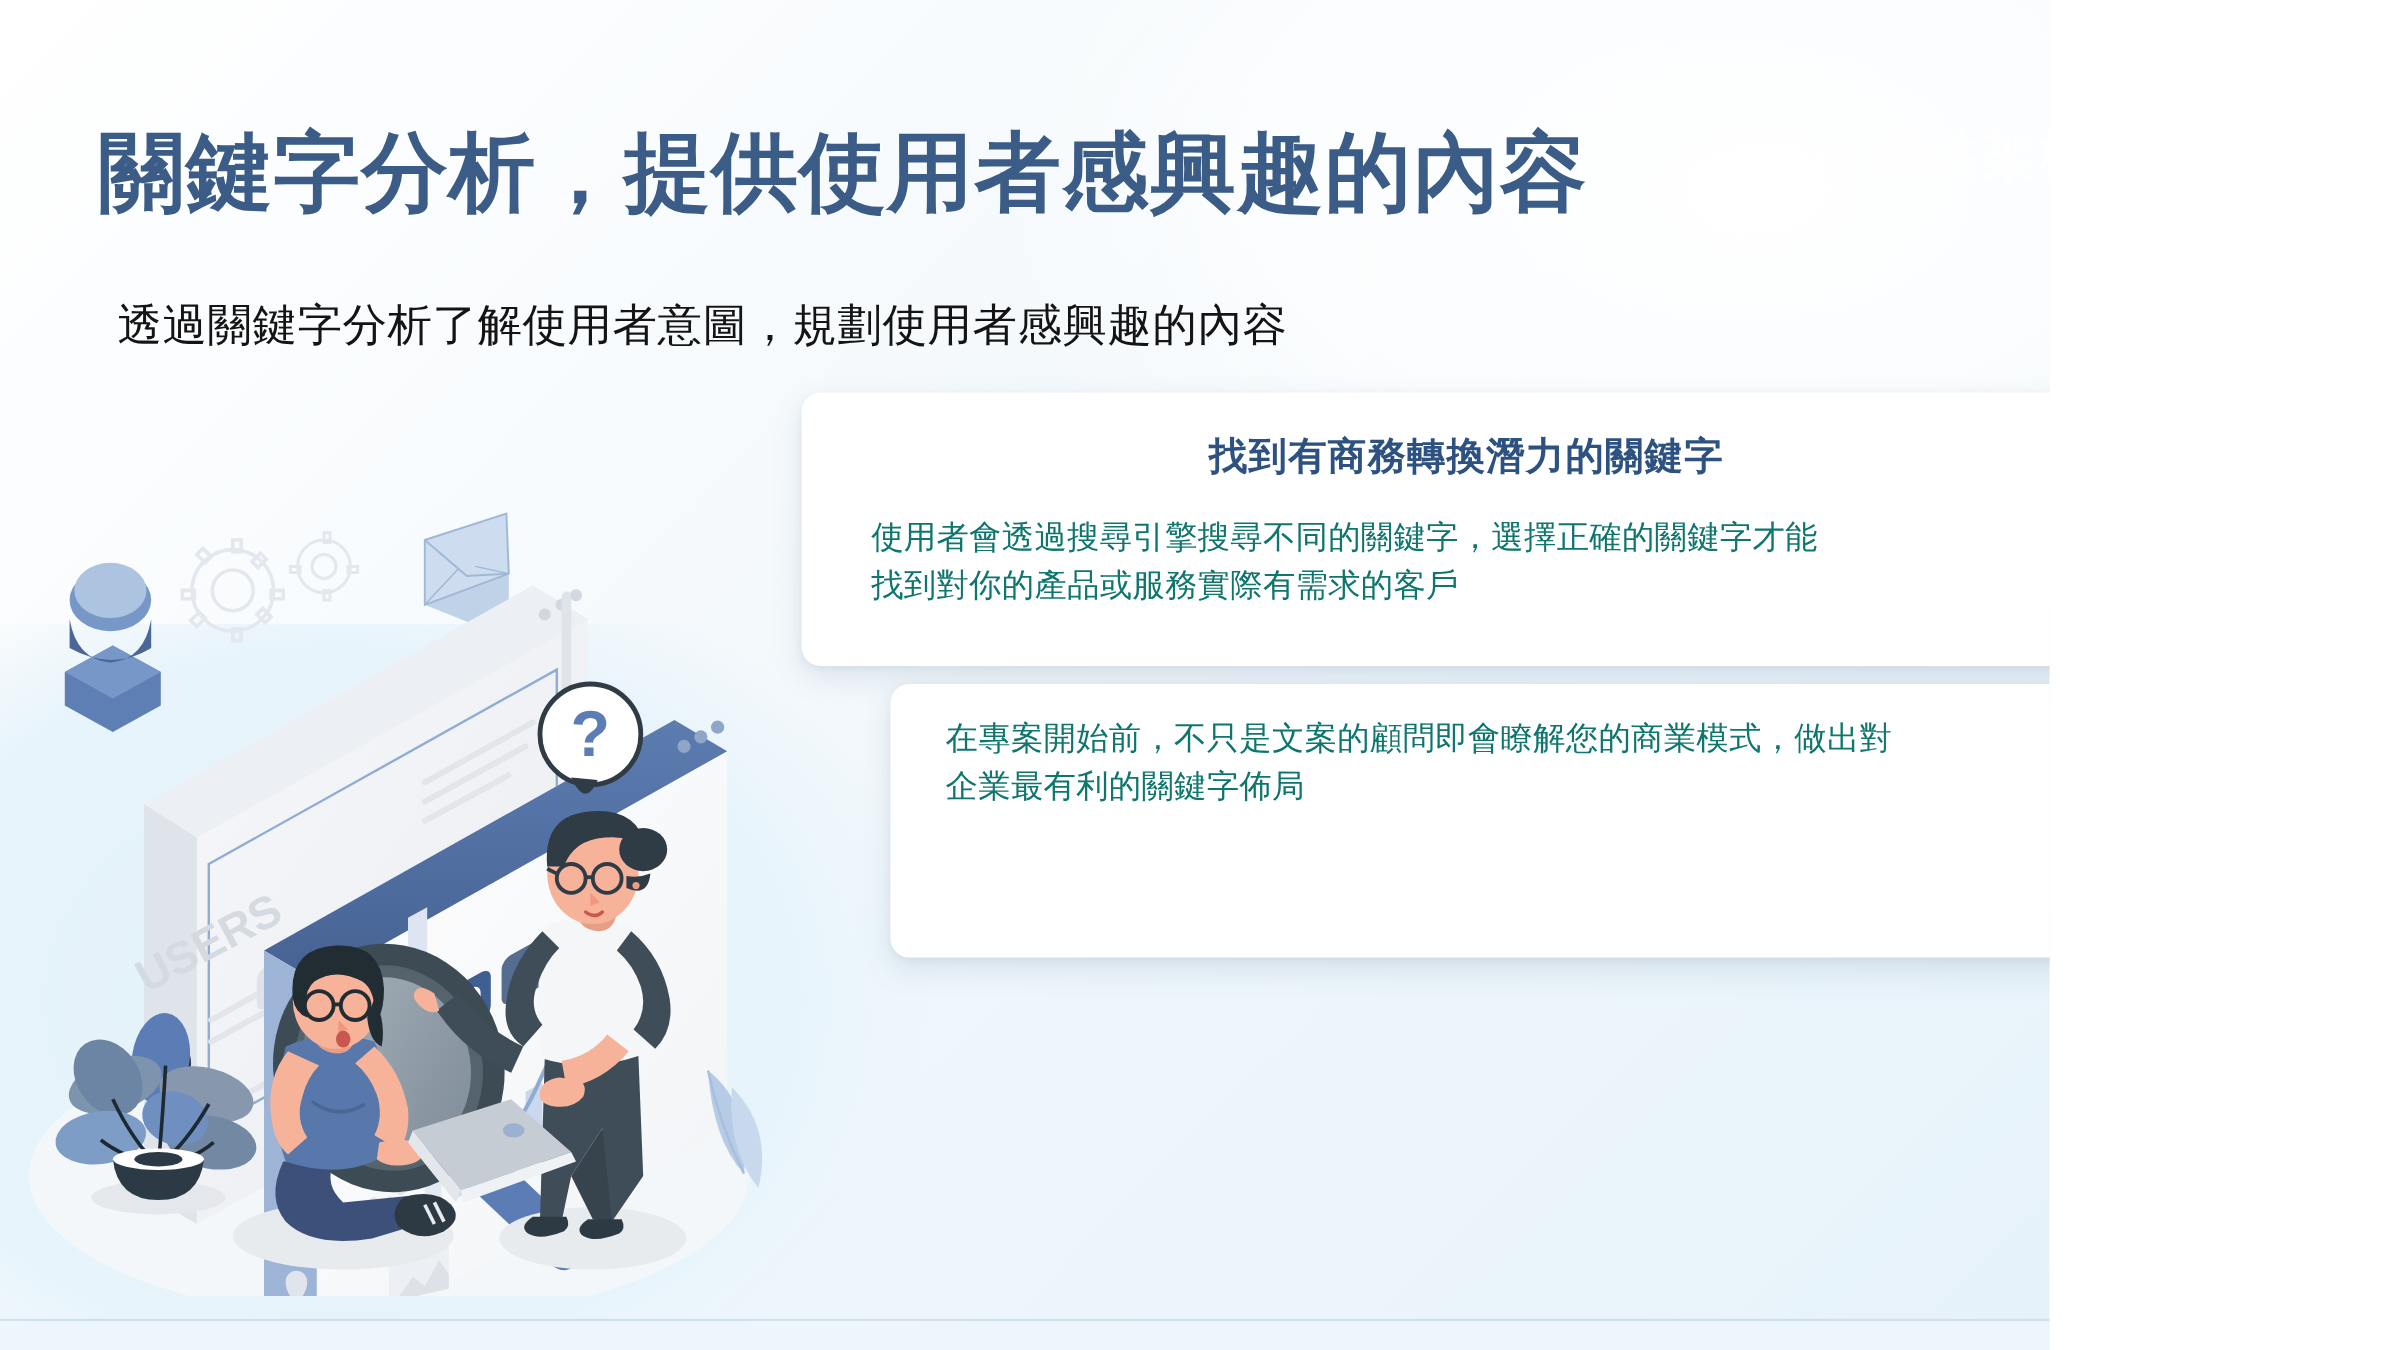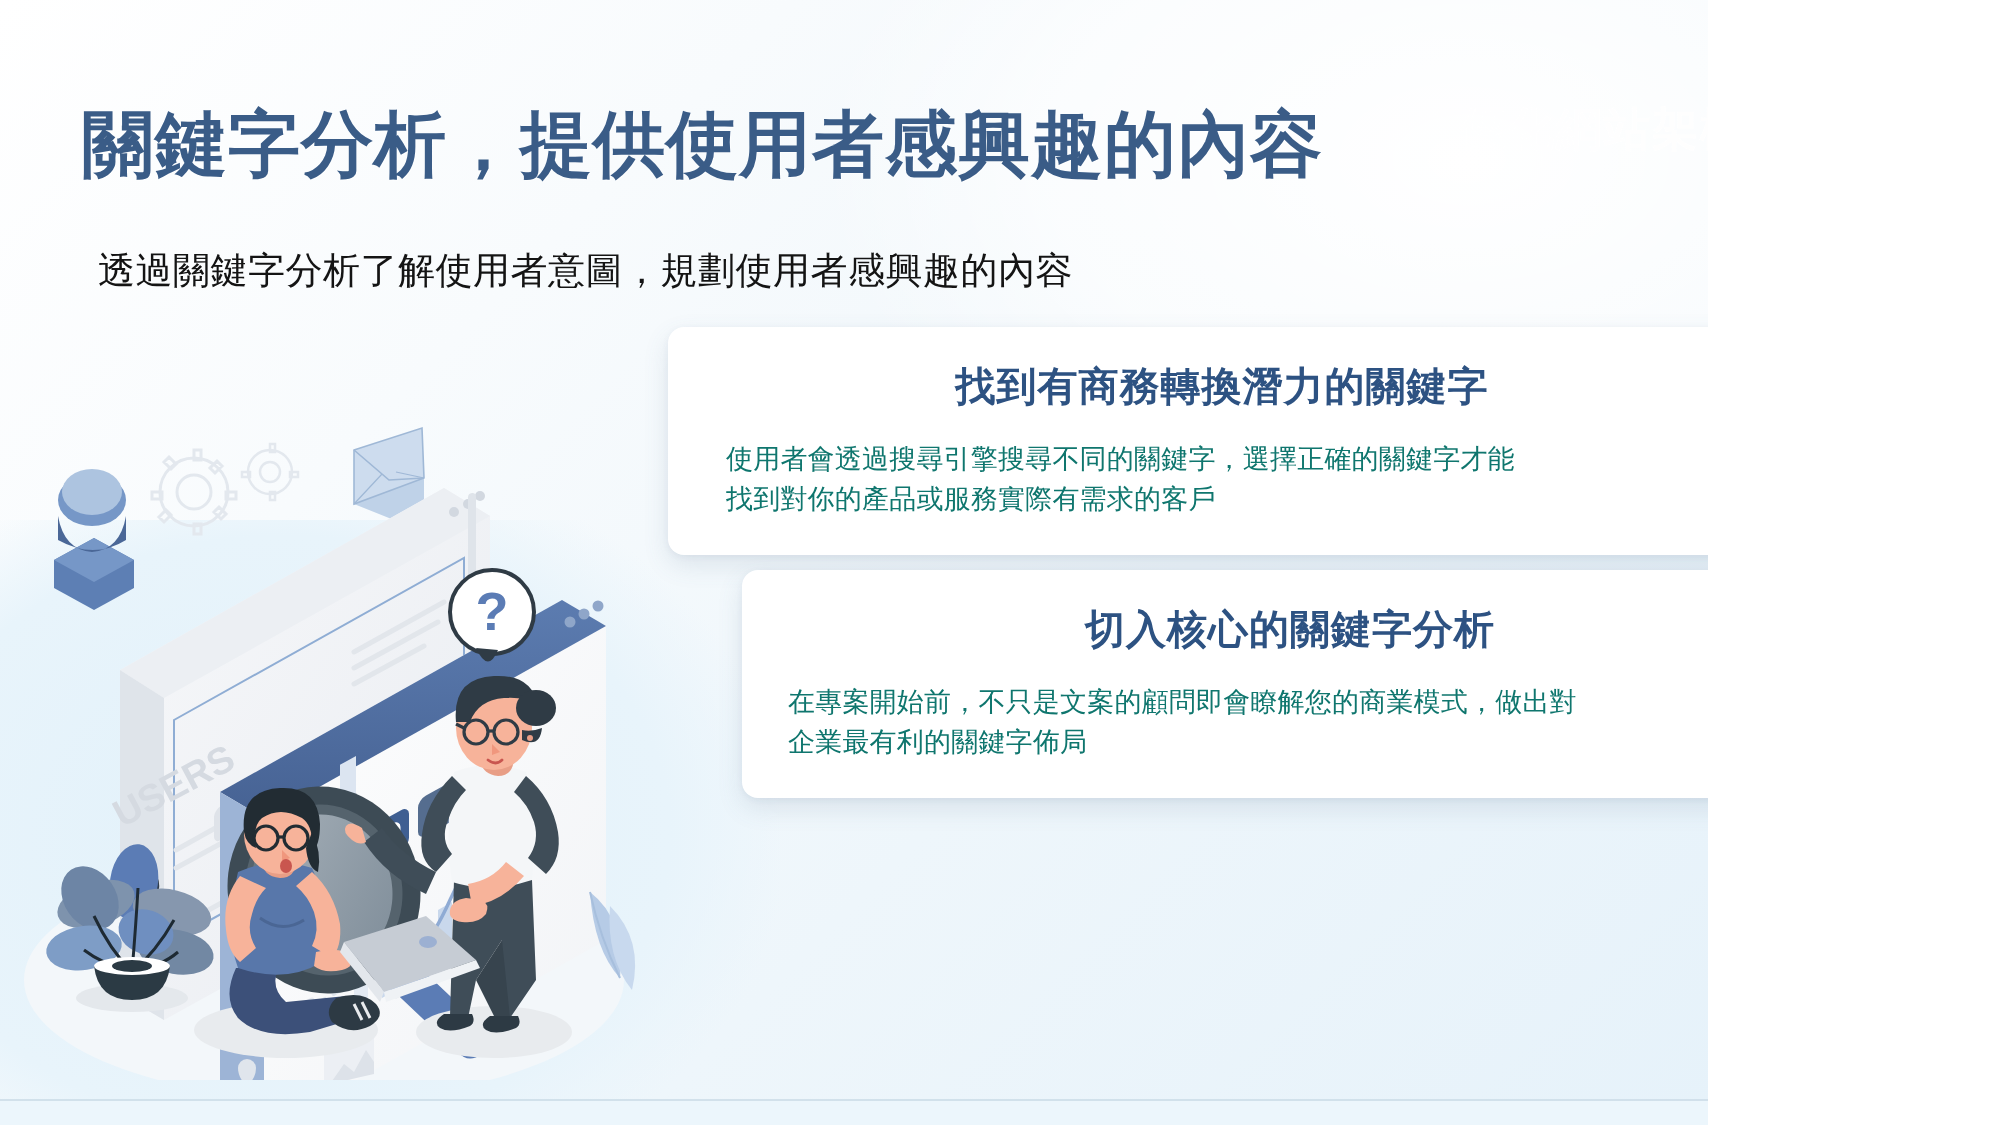--- a/index.html
+++ b/index.html
@@ -98,21 +98,21 @@
 
   
   .card {
     position: absolute;
     background: #ffffff;
     border-radius: 16px;
     box-shadow: 0 10px 26px rgba(80,105,135,0.14), 0 2px 6px rgba(80,105,135,0.07);
   }
   .card-title {
     text-align: center;
-    font-size: 40px;
+    font-size: 32px;
     font-weight: 700;
     color: #2d5282;
     letter-spacing: 1px;
     white-space: nowrap;
   }
   .card-body {
     font-size: 27px;
     line-height: 1.48;
     color: #0f766e;
     letter-spacing: 0.2px;
@@ -466,21 +466,20 @@
     </svg>
   </div>
 
   <div class="card" id="card-1">
     <div class="card-title">找到有商務轉換潛力的關鍵字</div>
     <div class="card-body">使用者會透過搜尋引擎搜尋不同的關鍵字，選擇正確的關鍵字才能
 找到對你的產品或服務實際有需求的客戶</div>
   </div>
 
   <div class="card" id="card-2">
-    <div class="card-title">切入核心的關鍵字分析</div>
     <div class="card-body">在專案開始前，不只是文案的顧問即會瞭解您的商業模式，做出對
 企業最有利的關鍵字佈局</div>
   </div>
 
 
   <div class="bottom-rule"></div>
   <div class="bottom-band"></div>
 
 </div>
 

